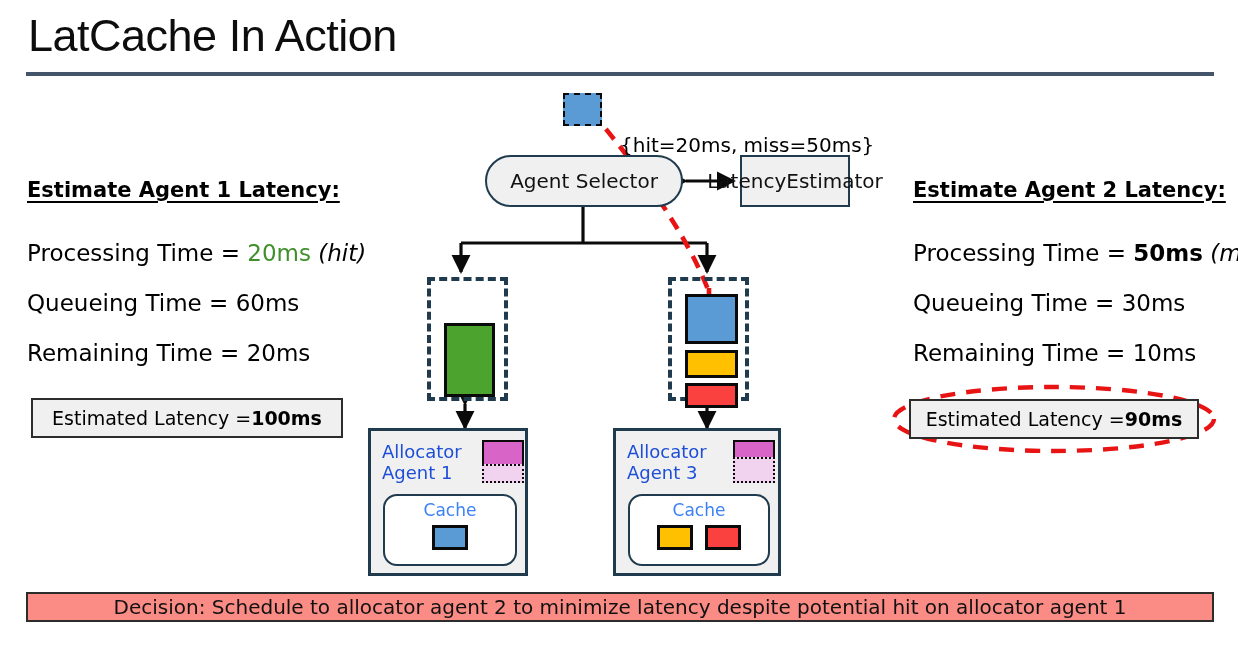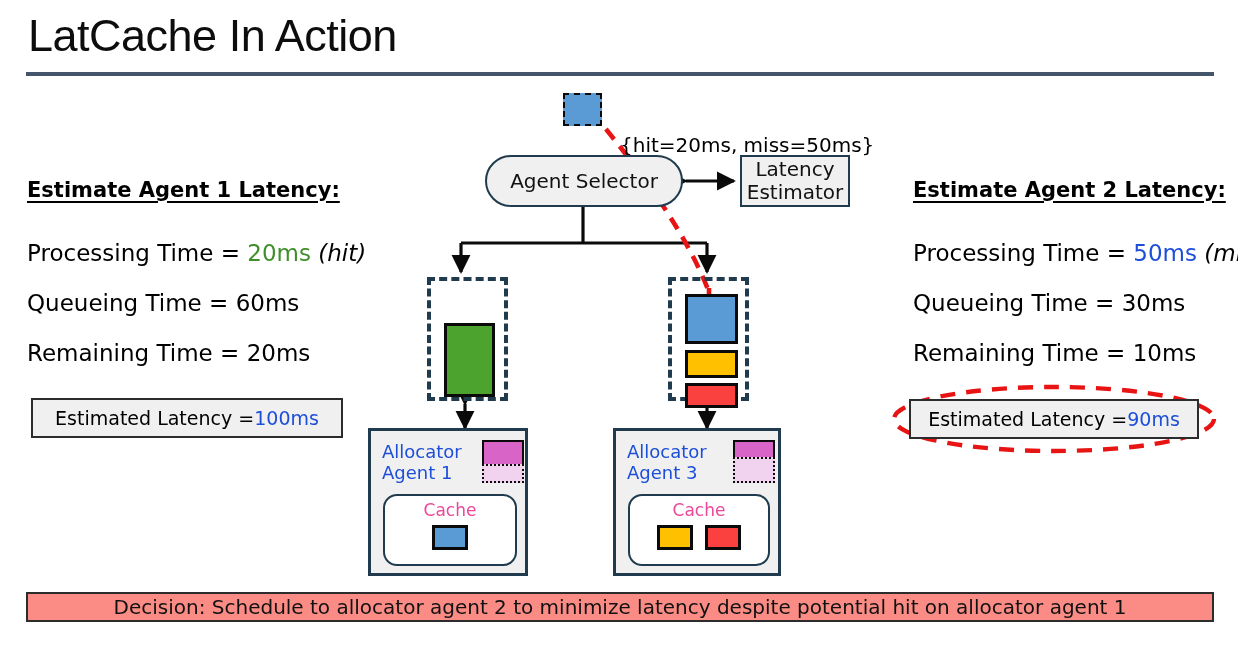--- a/index.html
+++ b/index.html
@@ -15,37 +15,37 @@
   
   .nbox{border:2.5px solid #1f3b4d;background:#f0f0f0;box-sizing:border-box;
         display:flex;align-items:center;justify-content:center;text-align:center;}
   .lbl{font-size:20px;line-height:23px;color:#111;}
 
   
   .panel-head{font-size:21px;font-weight:600;text-decoration:underline;
       text-underline-offset:4px;white-space:nowrap;}
   .panel-line{font-size:23px;white-space:nowrap;}
   .green{color:#3f8f2a;}
-  .red{color:#1d4ed8;}
+  .red{color:#000000;font-weight:bold;}
   .ital{font-style:italic;}
 
   .estbox{border:2px solid #2c2c2c;background:#f0f0f0;box-sizing:border-box;
       display:flex;align-items:center;justify-content:center;
       font-size:19px;white-space:nowrap;}
 
   
   .queue{border:4px dashed #1f3b4d;box-sizing:border-box;background:transparent;}
   .task{border:3px solid #0a0a0a;box-sizing:border-box;}
 
   
   .alloc{border:3px solid #1f3b4d;background:#f0f0f0;box-sizing:border-box;}
   .alloc-name{font-size:18px;line-height:21px;color:#1d4ed8;}
   .cache{border:2.5px solid #1f3b4d;background:#ffffff;border-radius:14px;
       box-sizing:border-box;display:flex;flex-direction:column;align-items:center;}
-  .cache-t{font-size:17px;color:#ec4899;margin-top:4px;}
+  .cache-t{font-size:17px;color:#3b82f6;margin-top:4px;}
   .util{box-sizing:border-box;}
   .util-top{background:#d864c8;border:2.5px solid #0a0a0a;border-bottom:none;box-sizing:border-box;}
   .util-bot{background:#f2d3ef;border:2.5px dotted #0a0a0a;box-sizing:border-box;}
 
   
   #decision-banner{left:26px;top:592px;width:1188px;height:30px;
       border:2px solid #2c2c2c;background:#fb8c85;box-sizing:border-box;
       display:flex;align-items:center;justify-content:center;
       font-size:20px;color:#111;white-space:nowrap;}
 
@@ -96,21 +96,21 @@
   <ellipse cx="1054" cy="419" rx="160" ry="32" fill="none" stroke="#e81414" stroke-width="4.4" stroke-dasharray="15,11"></ellipse>
 </svg>
 
 <div class="abs" style="left:563px;top:93px;width:39px;height:33px;background:#5b9bd5;border:2.5px dashed #0a0a0a;box-sizing:border-box;"></div>
 <div class="abs note" style="left:620px;top:101px;margin-top:32px;">{hit=20ms, miss=50ms}</div>
 
 <div class="abs nbox" style="left:485px;top:155px;width:198px;height:52px;border-radius:26px;">
   <span class="lbl">Agent Selector</span>
 </div>
 
-<div class="abs nbox" style="left:740px;top:155px;width:110px;height:52px;flex-direction:column;">
+<div class="abs nbox" style="left:740px;top:155px;width:110px;height:52px;flex-direction:row;">
   <span class="lbl">Latency</span>
   <span class="lbl">Estimator</span>
 </div>
 
 <div class="abs queue" style="left:427px;top:277px;width:81px;height:124px;">
   <div class="task" style="position:absolute;left:13px;top:42px;width:51px;height:74px;background:#4ca32e;"></div>
 </div>
 
 <div class="abs queue" style="left:668px;top:277px;width:81px;height:124px;">
   <div class="task" style="position:absolute;left:13px;top:13px;width:53px;height:50px;background:#5b9bd5;"></div>

